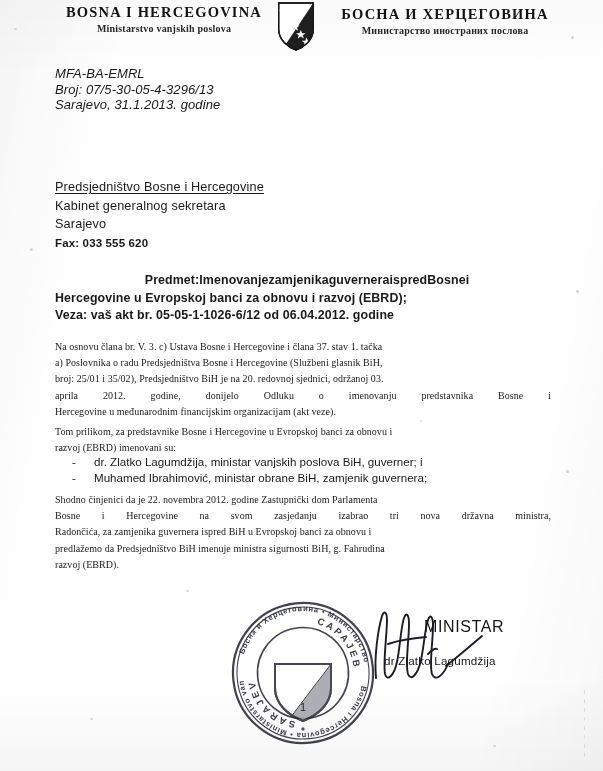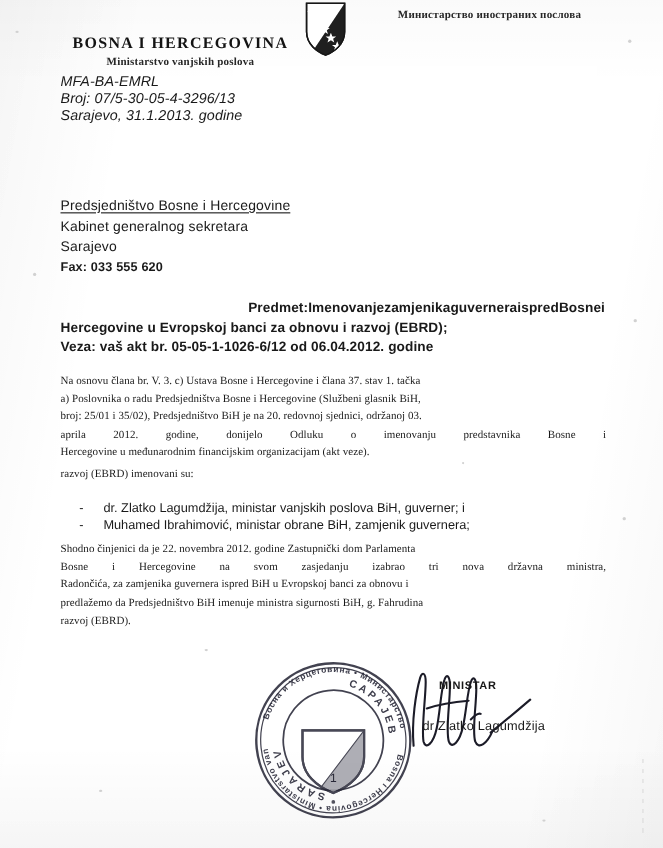--- a/index.html
+++ b/index.html
@@ -33,21 +33,21 @@
   #letterhead {
     position: absolute;
     left: 0; top: 2px;
     width: 603px;
     height: 52px;
   }
   .lh-block {
     position: absolute;
     text-align: center;
   }
-  #lh-left  { left: 38px;  top: 2px;  width: 252px; margin-top: 28px; }
+  #lh-left  { left: 38px;  top: 2px;  width: 252px; }
   #lh-right { left: 320px; top: 4px;  width: 250px; }
   .lh-title {
     font-family: "Liberation Serif", serif;
     font-weight: bold;
     font-size: 14.5px;
     letter-spacing: 1.2px;
     color: #161616;
     white-space: nowrap;
   }
   .lh-sub {
@@ -110,21 +110,21 @@
     font-weight: bold;
     line-height: 17.5px;
     letter-spacing: 0.1px;
   }
   #subject .subj-line {
     display: block;
     white-space: nowrap;
   }
   .just {
     display: flex;
-    justify-content: flex-end;
+    justify-content: center;
     margin-left: 9px;
   }
   .just > span { display: inline-block; }
   
   .para {
     position: absolute;
     left: 55px;
     width: 496px;
     font-size: 10px;
     line-height: 16.2px;
@@ -166,25 +166,24 @@
     width: 200px;
     height: 90px;
   }
   #sig-scribble {
     position: absolute;
     left: 0; top: 0;
     width: 130px; height: 80px;
   }
   #sig-title {
     position: absolute;
-    left: 29px; top: 14px;
-    font-size: 10px;
+    left: 54px; top: 14px;
+    font-size: 16px;
     letter-spacing: 0.6px;
     color: #1a1a1a;
-    font-weight: bold;
   }
   #sig-name {
     position: absolute;
     left: 14px; top: 50px;
     font-size: 11.6px;
     letter-spacing: 0.2px;
     color: #1a1a1a;
   }
   
   .speck {
@@ -210,20 +209,21 @@
   <div id="paper-tone"></div>
 
   <div id="letterhead">
 
     <div class="lh-block" id="lh-left">
       <div class="lh-title">BOSNA  I  HERCEGOVINA</div>
       <div class="lh-sub">Ministarstvo vanjskih poslova</div>
     </div>
 
     <div class="lh-block" id="lh-right">
+      <div class="lh-title">БОСНА  И  ХЕРЦЕГОВИНА</div>
       <div class="lh-sub">Министарство иностраних послова</div>
     </div>
 
     <svg id="coat-of-arms" viewBox="0 0 44 52">
       <defs>
         <clipPath id="shieldClip">
           <path d="M4 1 H40 V28 C40 40 30 47 22 50 C14 47 4 40 4 28 Z"></path>
         </clipPath>
       </defs>
       <path d="M4 1 H40 V28 C40 40 30 47 22 50 C14 47 4 40 4 28 Z" fill="#ffffff" stroke="#1a1a1a" stroke-width="1.4"></path>
@@ -289,20 +289,21 @@
       <span>o</span>
       <span>imenovanju</span>
       <span>predstavnika</span>
       <span>Bosne</span>
       <span>i</span>
     </div>
     <div class="pline last">Hercegovine u međunarodnim financijskim organizacijam (akt veze).</div>
   </div>
 
   <div class="para" id="para2">
+    <div class="pline last">Tom prilikom, za predstavnike Bosne i Hercegovine u Evropskoj banci za obnovu i</div>
     <div class="pline last">razvoj (EBRD) imenovani su:</div>
   </div>
 
   <div id="bullets">
     <div class="bullet-row">
       <span class="bullet-dash">-</span>
       <span>dr. Zlatko Lagumdžija, ministar vanjskih poslova BiH, guverner; i</span>
     </div>
     <div class="bullet-row">
       <span class="bullet-dash">-</span>

